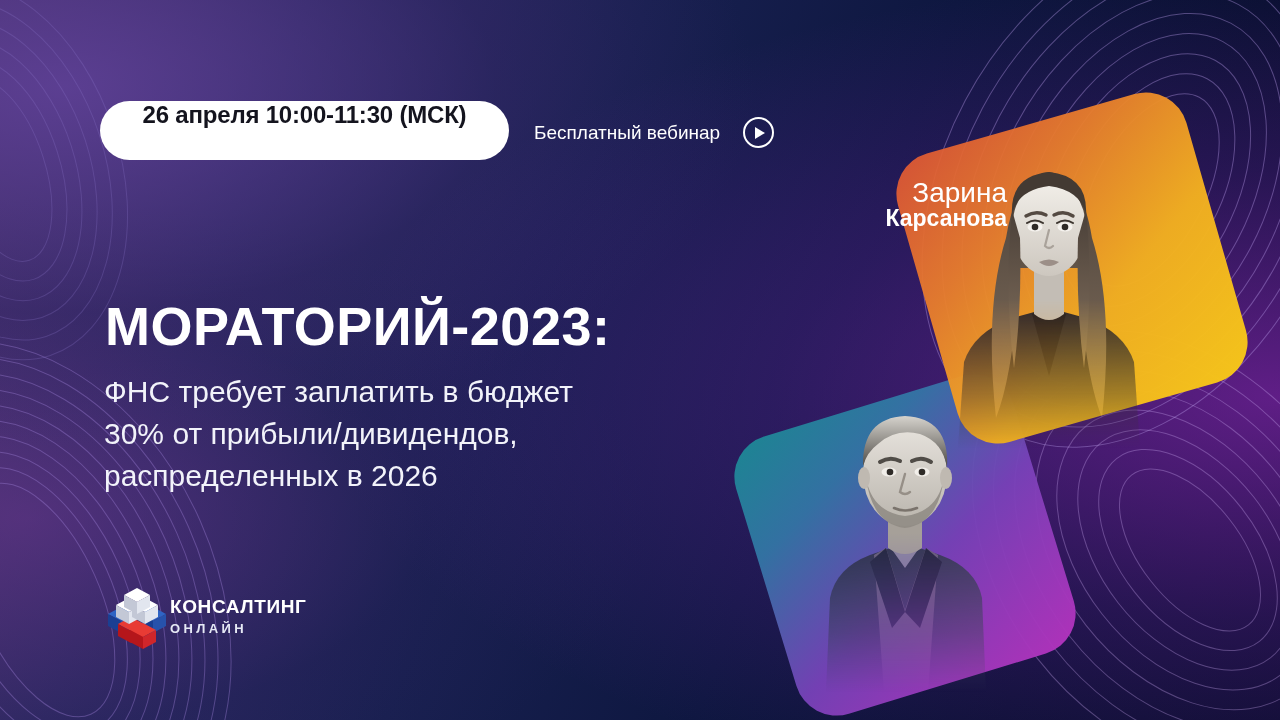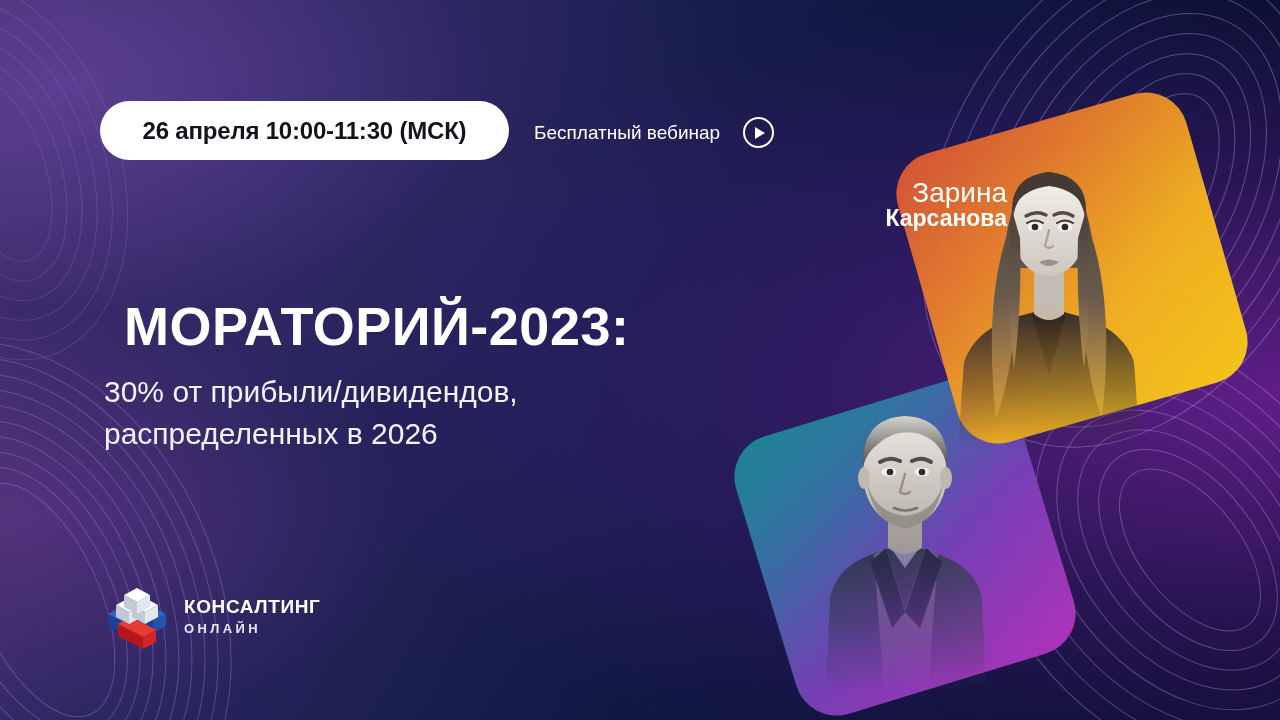--- a/index.html
+++ b/index.html
@@ -17,21 +17,21 @@
 
   
   .lines{ position:absolute; inset:0; pointer-events:none; }
   .lines svg{ position:absolute; }
 
   
   .badge{
     position:absolute; left:100px; top:101px;
     height:59px; min-width:409px; padding:0 34px;
     background:#ffffff; border-radius:40px;
-    display:flex; align-items:center; justify-content:center;
+    display:flex; align-items:flex-start; justify-content:center;
   }
   .badge-text{
     font-size:24px; font-weight:bold; color:#14141e; letter-spacing:-0.2px; white-space:nowrap;
   }
 
   .free{
     position:absolute; left:534px; top:117px;
     display:flex; align-items:center; gap:23px;
   }
   .free-text{ font-size:19px; color:#ffffff; white-space:nowrap; }
@@ -41,30 +41,30 @@
   }
   .play i{
     display:block; width:0; height:0; margin-left:3px;
     border-left:10px solid #ffffff;
     border-top:6.5px solid transparent; border-bottom:6.5px solid transparent;
   }
 
   
   .headline{
     position:absolute; left:105px; top:295px;
-    font-size:54px; font-weight:bold; color:#ffffff; letter-spacing:0.5px; white-space:nowrap;margin-left:19px;
+    font-size:54px; font-weight:bold; color:#ffffff; letter-spacing:0.5px; white-space:nowrap;
   }
   .subline{
     position:absolute; left:104px; top:371px;
     font-size:30px; font-weight:400; color:#f2f3fa; line-height:42px;
   }
   .subline div{ white-space:nowrap; }
 
   
-  .logo{ position:absolute; left:104px; top:583px; display:flex; align-items:center; gap:14px; }
+  .logo{ position:absolute; left:104px; top:583px; display:flex; align-items:center; }
   .logo-mark{ width:66px; height:66px; }
   .logo-text{ display:flex; flex-direction:column; gap:3px; }
   .logo-main{ font-size:19px; font-weight:bold; color:#ffffff; letter-spacing:0.6px; }
   .logo-sub{ font-size:13px; font-weight:700; color:#e6e9f5; letter-spacing:3.4px; }
   .frame{
     position:absolute; border-radius:42px;
   }
   .photo{ position:absolute; overflow:hidden; }
   .photo svg{ display:block; }
 
@@ -164,20 +164,21 @@
 
   <div class="free">
     <span class="free-text">Бесплатный вебинар</span>
     <span class="play">
         <i></i>
       </span>
   </div>
 
   <div class="headline">МОРАТОРИЙ-2023:</div>
   <div class="subline">
+    <div>ФНС требует заплатить в бюджет</div>
     <div>30% от прибыли/дивидендов,</div>
     <div>распределенных в 2026</div>
   </div>
 
   <div class="frame" id="frame-igor"></div>
   <div class="photo" id="photo-igor">
     <svg width="210" height="330" viewBox="0 0 210 330">
       <defs>
         <linearGradient id="mFade" x1="0" y1="0" x2="0" y2="1">
           <stop offset="0%" stop-color="#ffffff" stop-opacity="1"></stop>

